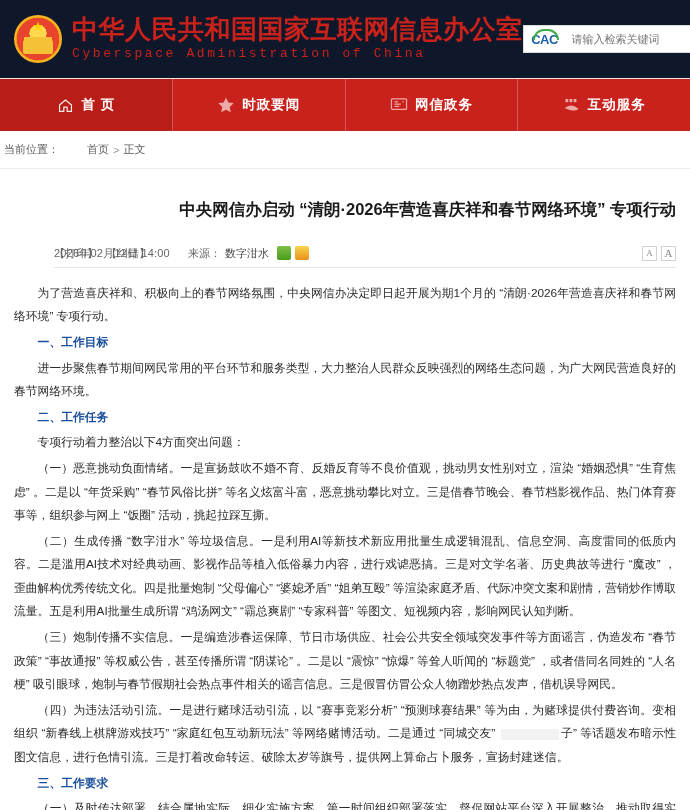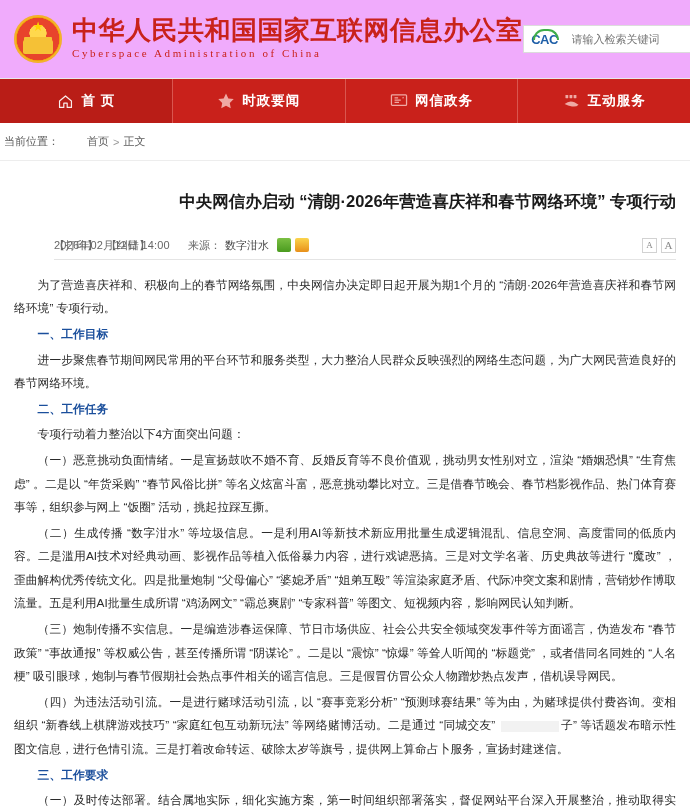--- a/index.html
+++ b/index.html
@@ -9,21 +9,21 @@
     width: 690px; height: 810px;
     overflow: hidden;
     background: #ffffff;
     font-family: "Liberation Sans", "DejaVu Sans", sans-serif;
   }
 
   
   .site-header {
     position: relative;
     height: 78px;
-    background: #f0abfc;
+    background: #0f172a;
     display: flex;
     align-items: center;
     padding: 0 8px 0 14px;
   }
   .brand {
     display: flex;
     align-items: center;
     gap: 10px;
   }
   .emblem {
@@ -57,26 +57,26 @@
   .brand-text { display: flex; flex-direction: column; justify-content: center; }
   .brand-cn {
     font-size: 26px;
     font-weight: bold;
     color: #c9221b;
     letter-spacing: 0.5px;
     line-height: 1.15;
     white-space: nowrap;
   }
   .brand-en {
-    font-size: 11px;
+    font-size: 13px;
     color: #c9221b;
     letter-spacing: 2.6px;
     line-height: 1.4;
     white-space: nowrap;
-    font-family: Liberation Serif, serif;
+    font-family: Liberation Mono, monospace;
   }
 
   .search-wrap {
     margin-left: auto;
     display: flex;
     align-items: center;
     height: 28px;
     border: 1px solid #dcdcdc;
     background: #fff;
     width: 203px;
@@ -111,21 +111,21 @@
     font-size: 11px;
     color: #9b9b9b;
     padding: 0 6px;
     height: 26px;
     background: #fff;
     font-family: "Liberation Sans", sans-serif;
   }
 
   
   .main-nav {
-    height: 45px;
+    height: 53px;
     background: #c9211b;
     display: flex;
     align-items: stretch;
     border-top: 1px solid #e8e8e8;
   }
   .nav-item {
     flex: 1 1 0;
     display: flex;
     align-items: center;
     justify-content: center;

